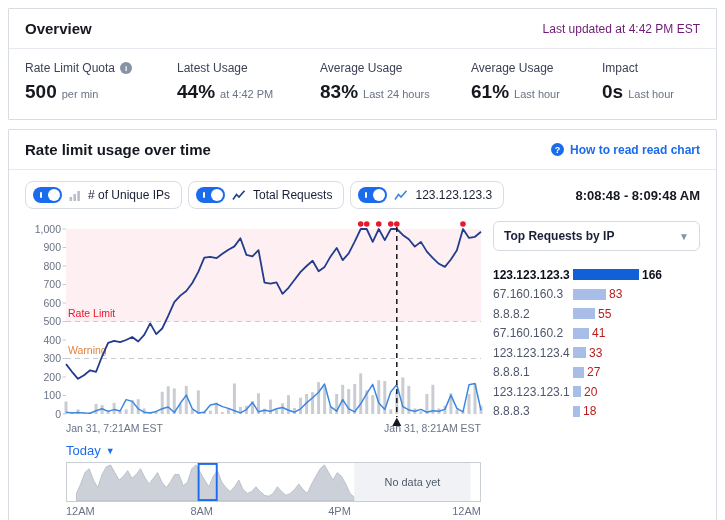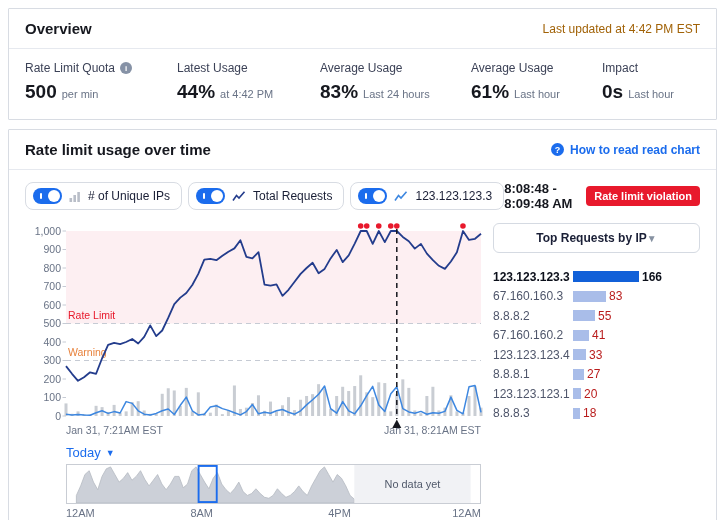--- a/index.html
+++ b/index.html
@@ -4,21 +4,21 @@
 <style>
   * { box-sizing: border-box; margin: 0; padding: 0; }
   html,body { width: 725px; height: 520px; background: #fff; overflow: hidden;
     font-family: "Liberation Sans", sans-serif; color: #1a1f36; }
   .page { padding: 8px; }
   .card { background: #fff; border: 1px solid #d8dce3; border-radius: 1px; }
   .card + .card { margin-top: 9px; }
   .card-header { display: flex; align-items: center; justify-content: space-between;
     padding: 11px 16px; border-bottom: 1px solid #e6e9ef; }
   .card-title { font-size: 15px; font-weight: bold; color: #16181f; }
-  .muted-sm { font-size: 12px; color: #a16207; }
+  .muted-sm { font-size: 12px; color: #701a75; }
 
   
   .stats-row { display: flex; padding: 12px 16px 16px; }
   .stat { }
   .stat:nth-child(1){ width: 152px; } .stat:nth-child(2){ width: 143px; }
   .stat:nth-child(3){ width: 151px; } .stat:nth-child(4){ width: 131px; }
   .stat-label { font-size: 12px; color: #3c4257; display: flex; align-items: center; gap: 5px; }
   .stat-value-row { margin-top: 6px; display: flex; align-items: baseline; }
   .stat-value { font-size: 19px; font-weight: bold; color: #16181f; }
   .stat-suffix { font-size: 11px; color: #697386; margin-left: 5px; }
@@ -47,21 +47,21 @@
     border-radius: 50%; background: #fff; }
   .sel-info { display: flex; align-items: center; gap: 12px; }
   .sel-range { font-size: 13px; font-weight: bold; color: #16181f; }
   .violation-badge { background: #e8192c; color: #fff; font-size: 11px; font-weight: bold;
     padding: 4px 8px; border-radius: 4px; white-space: nowrap; }
 
   .body-row { display: flex; padding: 0 16px 6px; }
   .chart-col { width: 460px; flex: 0 0 auto; }
   .panel-col { flex: 1; margin-left: 8px; padding-top: 6px; }
 
-  .ip-select { display: flex; align-items: center; justify-content: center;
+  .ip-select { display: flex; align-items: center; justify-content: space-between;
     border: 1px solid #d5dae2; border-radius: 6px; height: 30px; padding: 0 10px;
     cursor: pointer; }
   .ip-select-label { font-size: 12px; font-weight: bold; color: #1a1f36; }
   .caret { font-size: 10px; color: #8792a2; }
   .ip-list { margin-top: 14px; }
   .ip-row { display: flex; align-items: center; height: 19.5px; }
   .ip-label { width: 80px; font-size: 12px; color: #4f566b; flex: 0 0 auto; }
   .ip-row.top .ip-label { color: #0b0f1a; font-weight: bold; }
   .ip-bar { height: 11px; background: #a9bde9; flex: 0 0 auto; }
   .ip-row.top .ip-bar { background: #1160d8; }
@@ -168,21 +168,20 @@
               <span class="knob"></span>
             </span>
           <svg width="14" height="11" viewBox="0 0 14 11">
             <polyline points="1,9.5 4.5,4.5 7,7 12.5,0.8" fill="none" stroke="#3d87e0" stroke-width="1.6"></polyline>
           </svg>
           <span class="chip-label">123.123.123.3</span>
         </div>
       </div>
       <div class="sel-info">
         <span class="sel-range">8:08:48 - 8:09:48 AM</span>
-        <span class="violation-badge">Rate limit violation</span>
       </div>
     </div>
 
     <div class="body-row">
       <div class="chart-col">
         <svg id="main-chart" width="460" height="222" viewBox="0 0 460 222">
             <rect x="41" y="14" width="415" height="92.5" fill="#fdeff2"></rect>
             <line x1="41" y1="106.5" x2="456" y2="106.5" stroke="#c6cbd4" stroke-width="1" stroke-dasharray="5,4"></line>
             <line x1="41" y1="143.5" x2="456" y2="143.5" stroke="#c6cbd4" stroke-width="1" stroke-dasharray="5,4"></line>
             <text x="36" y="202.5" text-anchor="end" fill="#697386" font-size="10.5">0</text>

